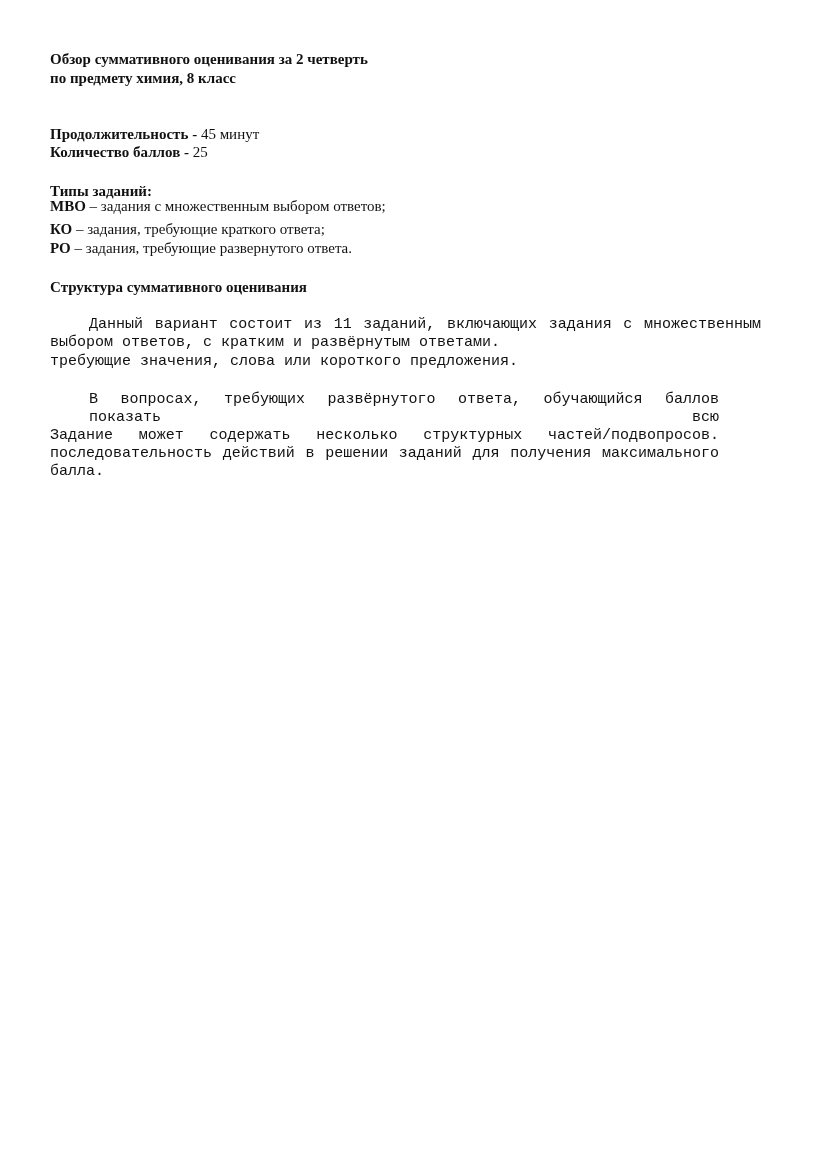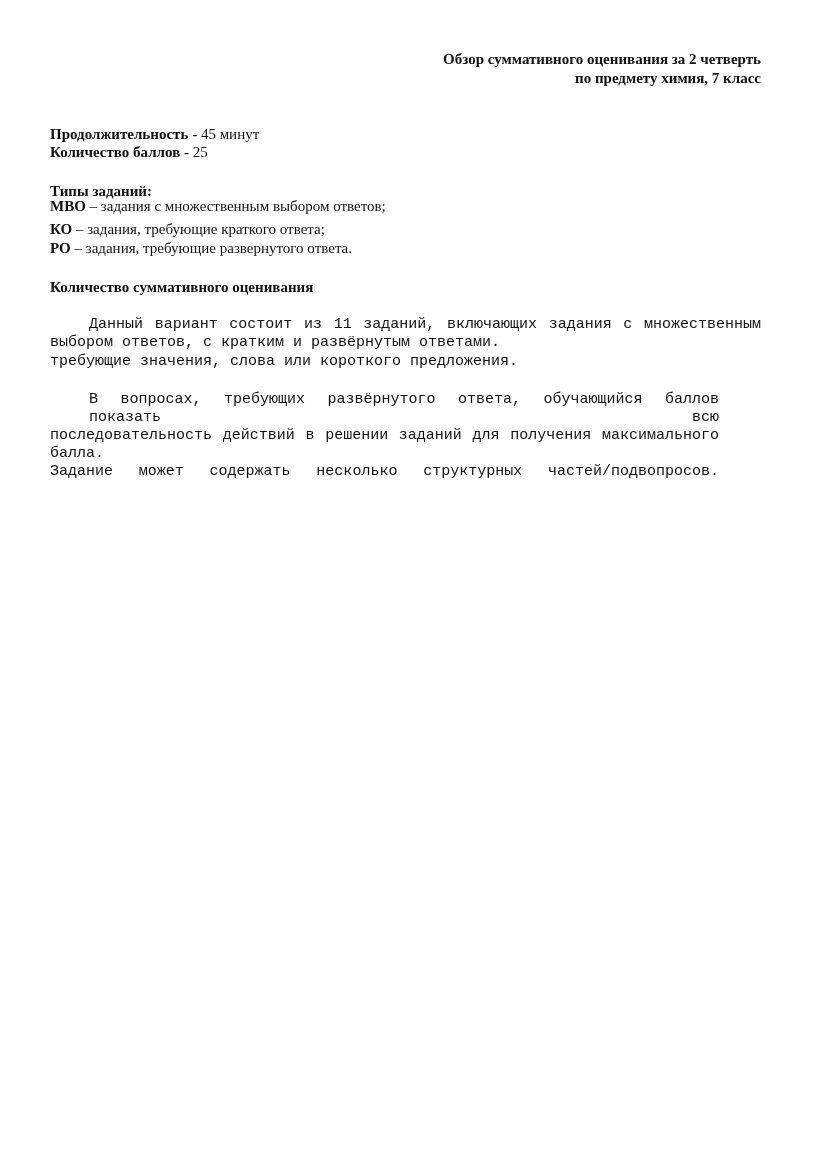--- a/index.html
+++ b/index.html
@@ -1,61 +1,61 @@
 <!DOCTYPE html>
 <html><head>
   <meta charset="utf-8">
   <style>
     html, body { margin: 0; padding: 0; background: #ffffff; }
     body { width: 827px; height: 1170px; position: relative; overflow: hidden;
       font-family: "Liberation Serif", serif; color: #111; font-size: 15px; }
     .page { position: absolute; left: 50px; top: 0; width: 711px; }
-    .title { position: absolute; left: 0; width: 711px; text-align: right; font-weight: bold; font-size: 15px; line-height: 18px; }
+    .title { position: absolute; left: 0; width: 711px; text-align: left; font-weight: bold; font-size: 15px; line-height: 18px; }
     .t1 { top: 50px; }
     .t2 { top: 69px; }
     .line { position: absolute; left: 0; white-space: nowrap; line-height: 18px; }
     .b { font-weight: bold; }
     .para { position: absolute; left: 0; width: 711px; line-height: 18px; text-align: justify; font-family: Liberation Mono, monospace; }
     .jl { display: block; text-align: justify; text-align-last: justify; }
     .ind { padding-left: 39px; }
   </style>
 </head>
 <body>
 
 <div class="page">
   <div class="title t1">Обзор суммативного оценивания за 2 четверть</div>
-  <div class="title t2">по предмету химия, 7 класс</div>
+  <div class="title t2">по предмету химия, 8 класс</div>
 
   <div class="line" style="top:125px">
     <span class="b">Продолжительность -</span><span> 45 минут</span>
   </div>
   <div class="line" style="top:143px">
     <span class="b">Количество баллов -</span><span> 25</span>
   </div>
 
   <div class="line b" style="top:182px">Типы заданий:</div>
   <div class="line" style="top:197px">
     <span class="b">МВО</span><span> – задания с множественным выбором ответов;</span>
   </div>
   <div class="line" style="top:220px">
     <span class="b">КО</span><span> – задания, требующие краткого ответа;</span>
   </div>
   <div class="line" style="top:239px">
     <span class="b">РО</span><span> – задания, требующие развернутого ответа.</span>
   </div>
 
-  <div class="line b" style="top:278px">Количество суммативного оценивания</div>
+  <div class="line b" style="top:278px">Структура суммативного оценивания</div>
 
   <div class="para" style="top:316px">
     <span class="jl ind">Данный вариант состоит из 11 заданий, включающих задания с множественным</span>
     <span class="jl" style="text-align-last:left">выбором ответов, с кратким и развёрнутым ответами.</span>
   </div>
 
   <div class="para" style="top:353px">
     <span class="jl" style="text-align-last:left">требующие значения, слова или короткого предложения.</span>
   </div>
 
   <div class="para" style="top:391px; width:669px">
     <span class="jl ind">В вопросах, требующих развёрнутого ответа, обучающийся баллов показать всю</span>
+    <span class="jl">Задание может содержать несколько структурных частей/подвопросов.</span>
     <span class="jl">последовательность действий в решении заданий для получения максимального балла.</span>
-    <span class="jl">Задание может содержать несколько структурных частей/подвопросов.</span>
   </div>
 </div>
 
 </body></html>

